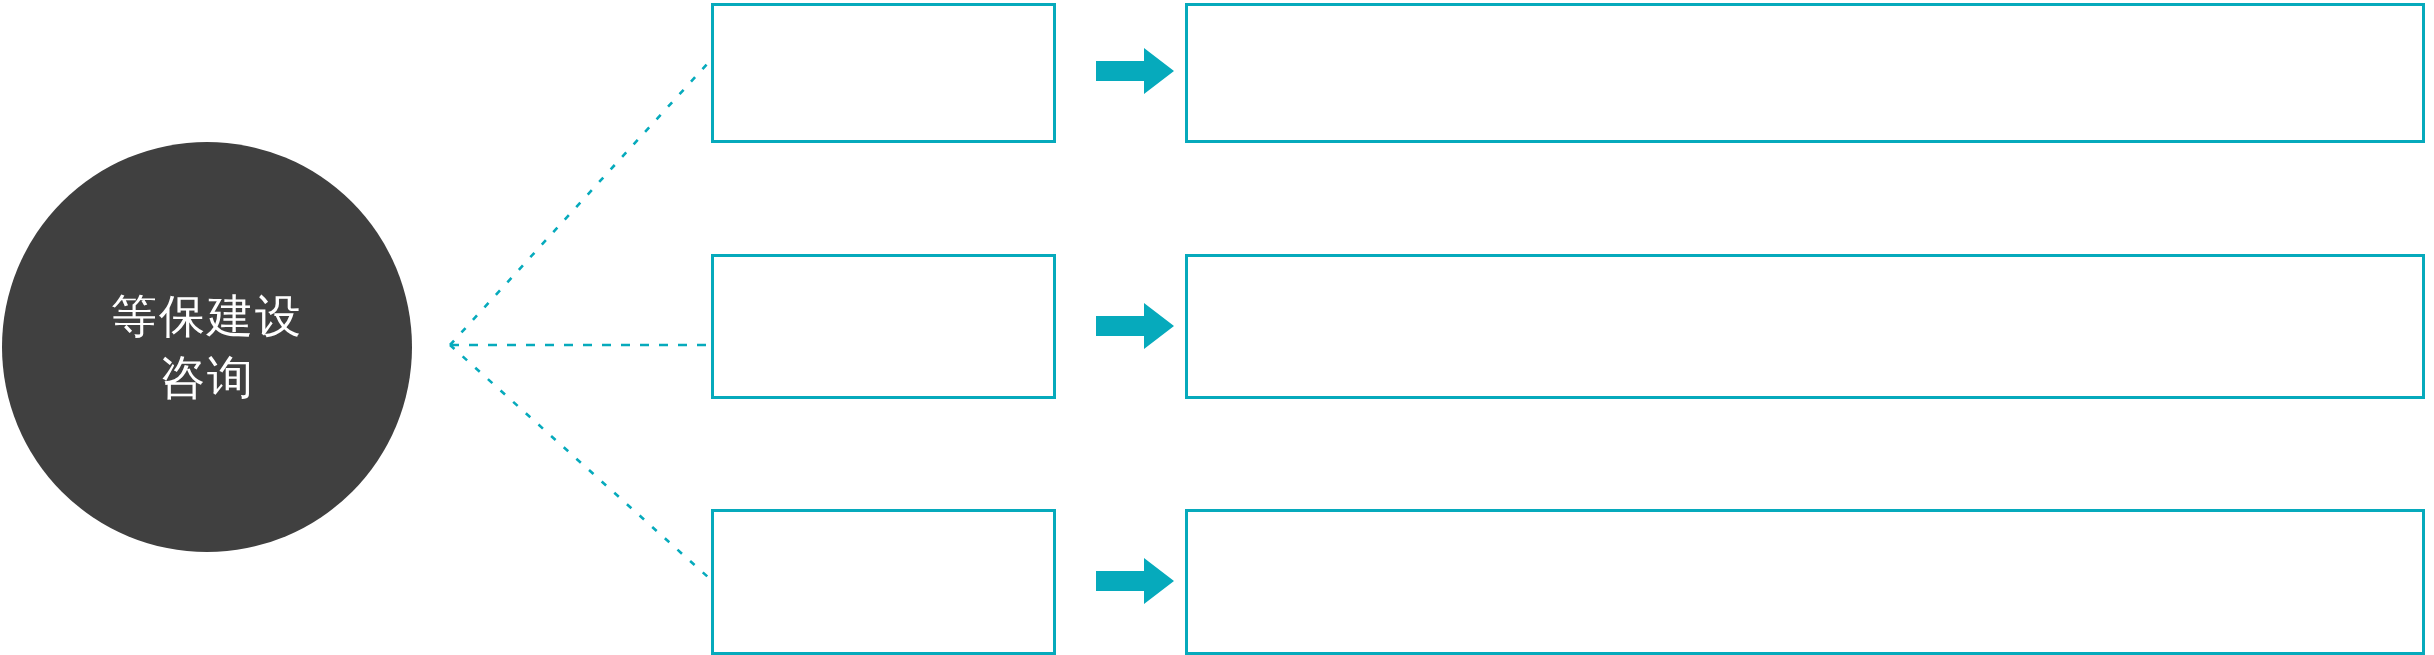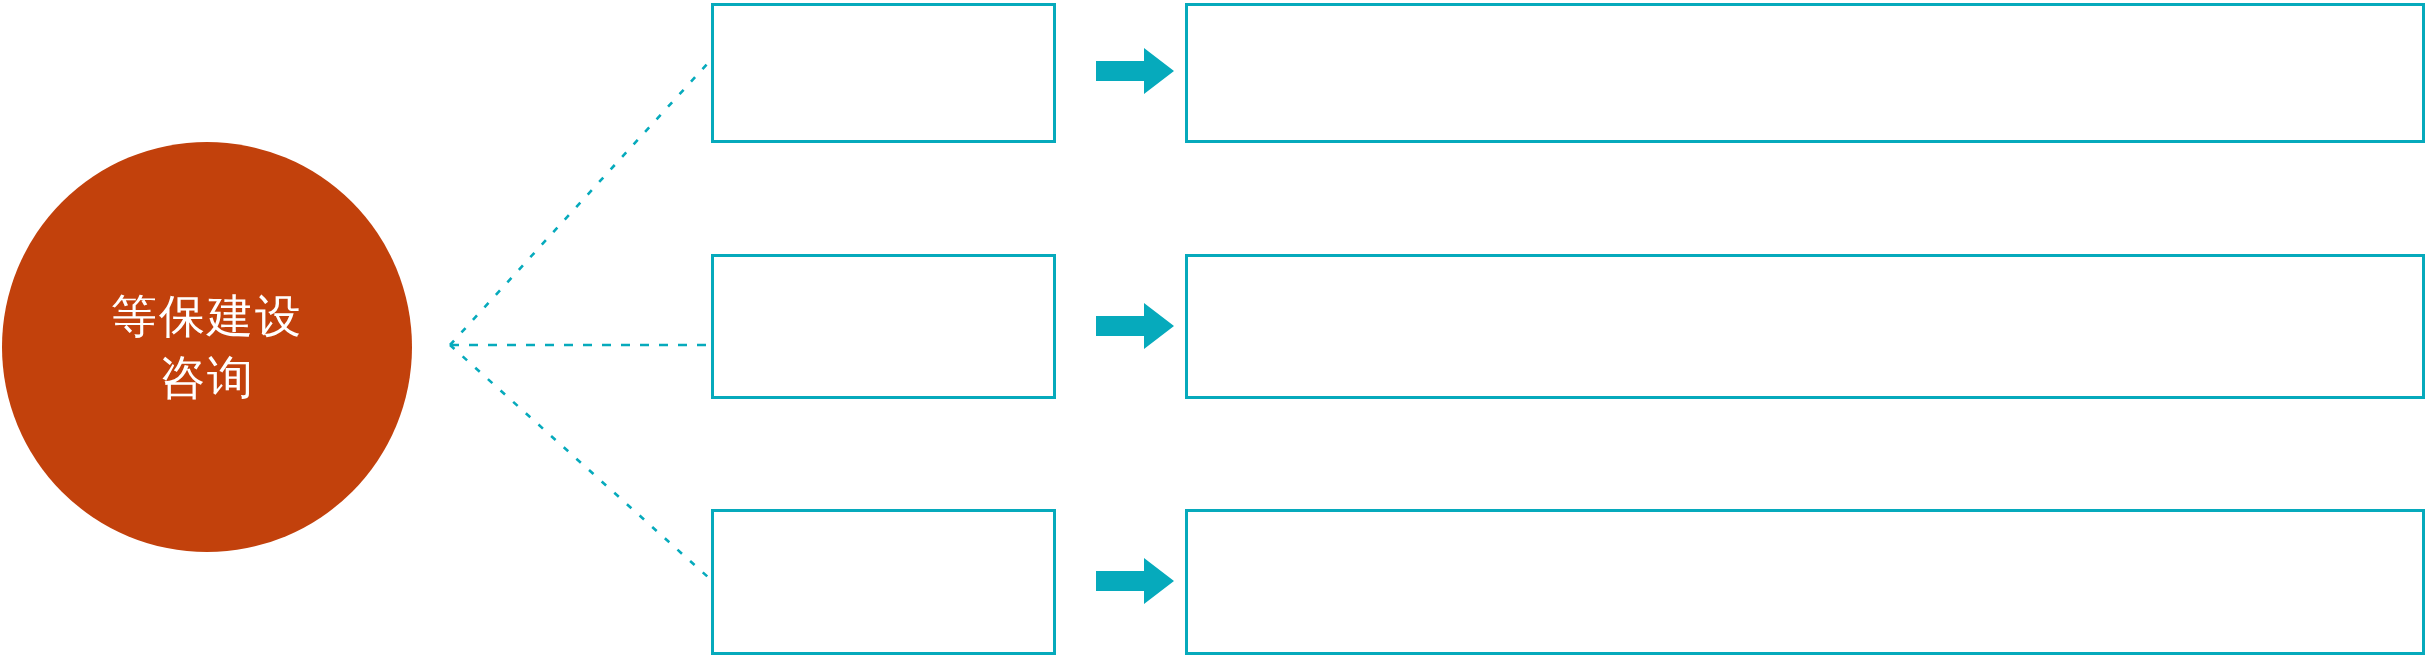--- a/index.html
+++ b/index.html
@@ -20,21 +20,21 @@
   }
 
   
   .hub-circle {
     position: absolute;
     left: 2px;
     top: 142px;
     width: 410px;
     height: 410px;
     border-radius: 50%;
-    background: #c2410c;
+    background: #404040;
     display: flex;
     flex-direction: column;
     align-items: center;
     justify-content: center;
     box-sizing: border-box;
   }
   .hub-line {
     color: #ffffff;
     font-size: 46px;
     line-height: 1.32;

